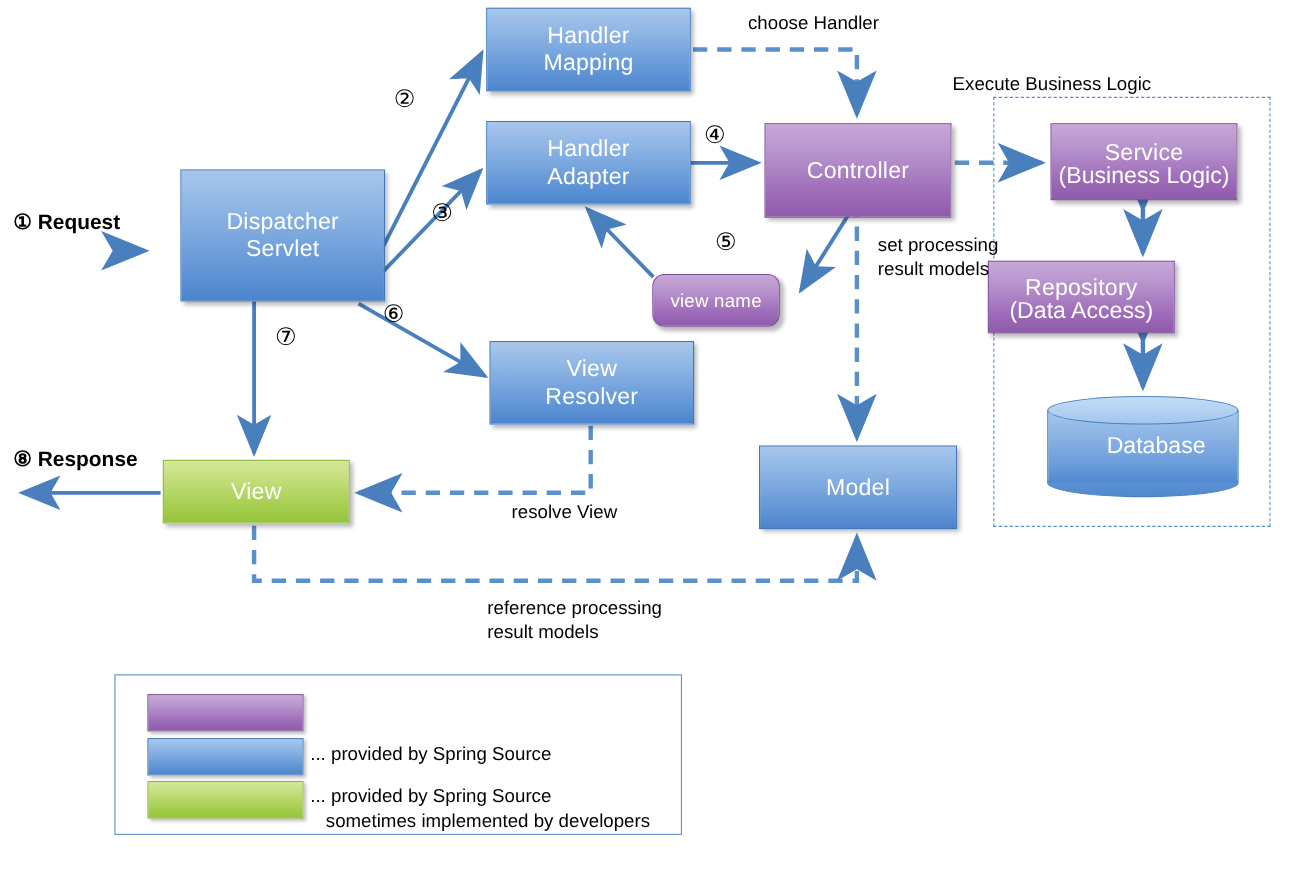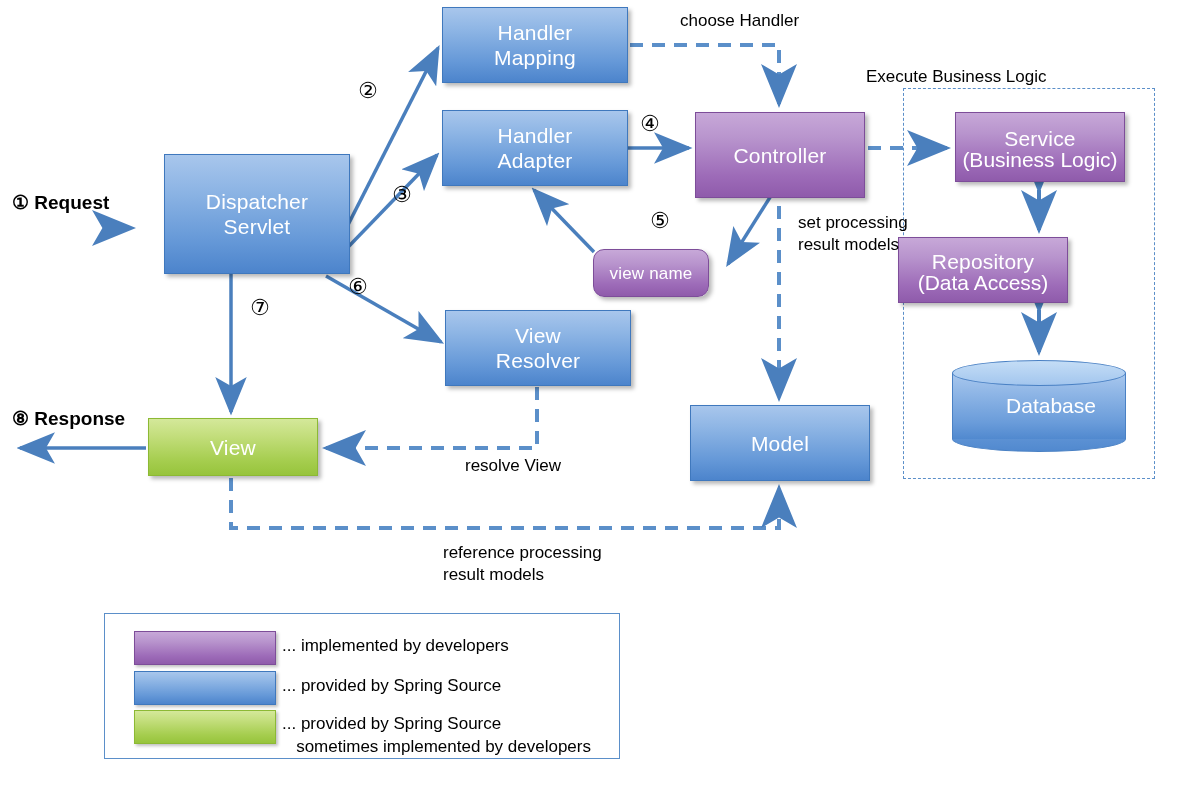--- a/index.html
+++ b/index.html
@@ -180,21 +180,20 @@
 result models</div>
 
   <div class="txt" style="left:465px;top:455px;">resolve View</div>
 
   <div class="txt" style="left:443px;top:542px;">reference processing
 result models</div>
 
   <div class="legendbox" style="left:104px;top:613px;width:516px;height:146px;"></div>
 
   <div class="swatch purple" style="left:134px;top:631px;"></div>
-  <div class="legtxt" style="left:282px;top:634px;">... implemented by developers</div>
 
   <div class="swatch blue" style="left:134px;top:671px;"></div>
   <div class="legtxt" style="left:282px;top:674px;">... provided by Spring Source</div>
 
   <div class="swatch green" style="left:134px;top:710px;"></div>
   <div class="legtxt" style="left:282px;top:712px;">... provided by Spring Source
    sometimes implemented by developers</div>
 
 </div>
 

